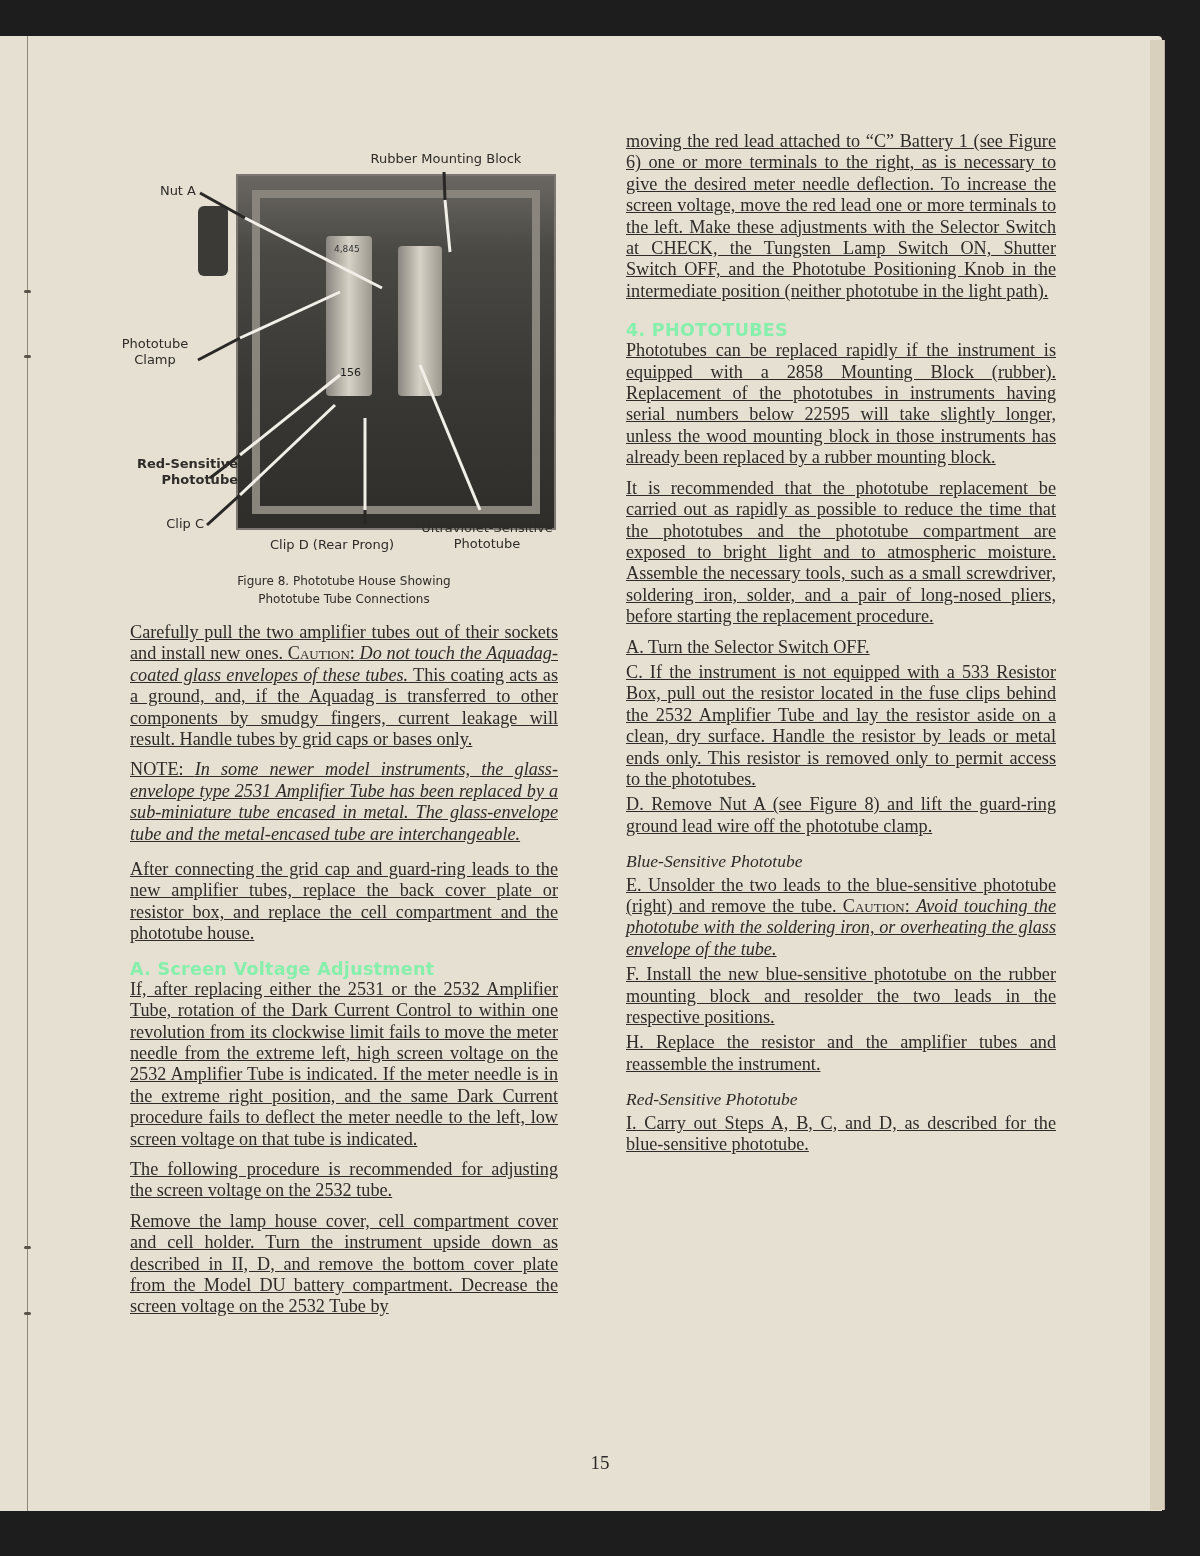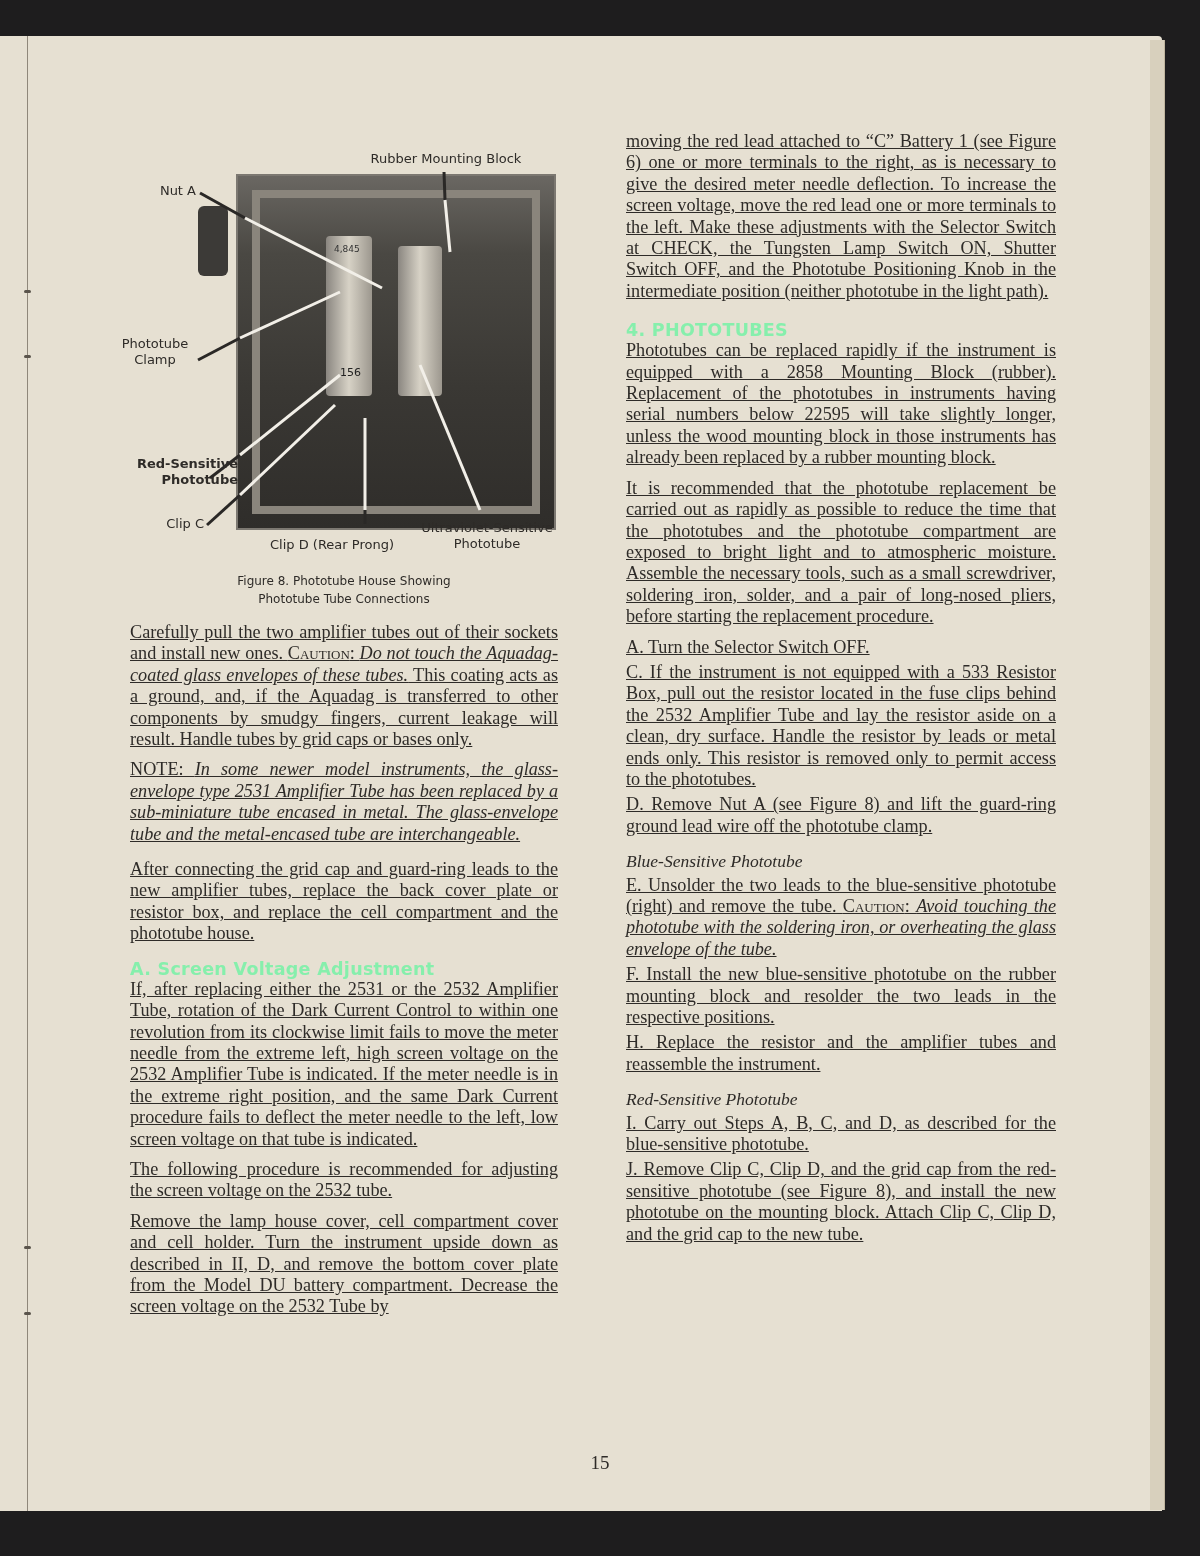--- a/index.html
+++ b/index.html
@@ -137,16 +137,15 @@
   <p>It is recommended that the phototube replacement be carried out as rapidly as possible to reduce the time that the phototubes and the phototube compartment are exposed to bright light and to atmospheric moisture. Assemble the necessary tools, such as a small screwdriver, soldering iron, solder, and a pair of long-nosed pliers, before starting the replacement procedure.</p>
   <p class="tight">A. Turn the Selector Switch OFF.</p>
   <p class="tight">C. If the instrument is not equipped with a 533 Resistor Box, pull out the resistor located in the fuse clips behind the 2532 Amplifier Tube and lay the resistor aside on a clean, dry surface. Handle the resistor by leads or metal ends only. This resistor is removed only to permit access to the phototubes.</p>
   <p class="tight">D. Remove Nut A (see Figure 8) and lift the guard-ring ground lead wire off the phototube clamp.</p>
   <div class="sub">Blue-Sensitive Phototube</div>
   <p class="tight"><span>E. Unsolder the two leads to the blue-sensitive phototube (right) and remove the tube. </span><span class="sc">Caution</span><span>: </span><span class="it">Avoid touching the phototube with the soldering iron, or overheating the glass envelope of the tube.</span></p>
   <p class="tight">F. Install the new blue-sensitive phototube on the rubber mounting block and resolder the two leads in the respective positions.</p>
   <p class="tight">H. Replace the resistor and the amplifier tubes and reassemble the instrument.</p>
   <div class="sub">Red-Sensitive Phototube</div>
   <p class="tight">I. Carry out Steps A, B, C, and D, as described for the blue-sensitive phototube.</p>
-  <p class="tight">J. Remove Clip C, Clip D, and the grid cap from the red-sensitive phototube (see Figure 8), and install the new phototube on the mounting block. Attach Clip C, Clip D, and the grid cap to the new tube.</p>
 </div>
 
 <div class="pagenum">15</div>
 
 </body></html>

